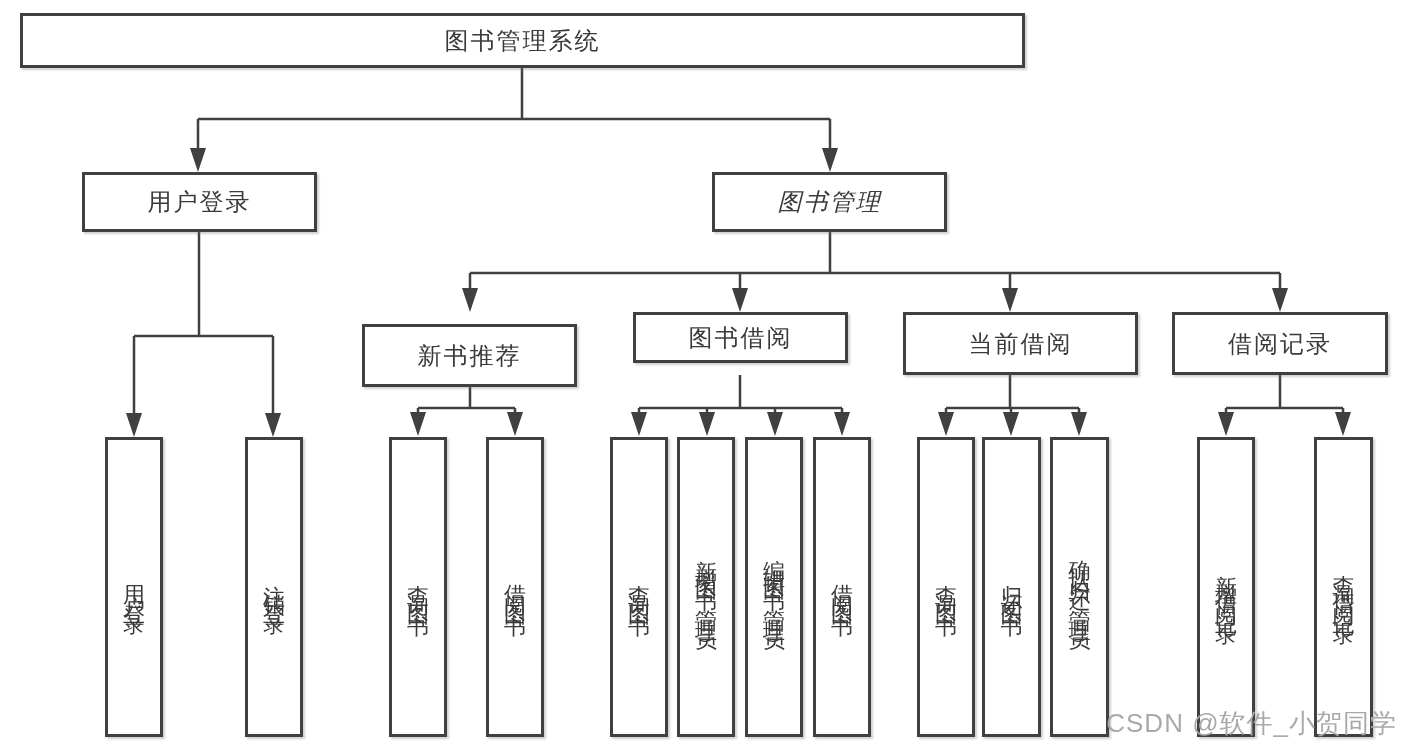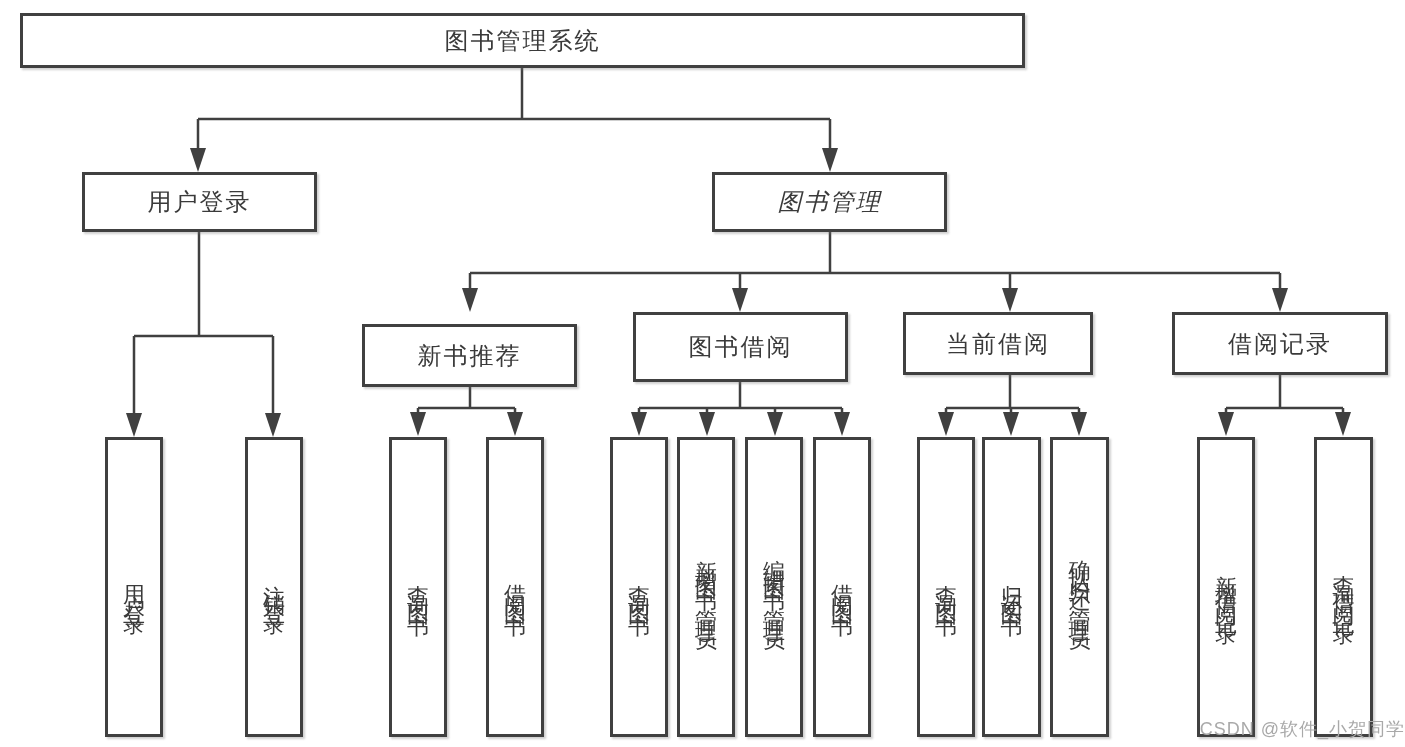--- a/index.html
+++ b/index.html
@@ -35,22 +35,22 @@
   .v-box .v-text{
     writing-mode:vertical-rl;
     text-orientation:mixed;
     font-size:22px;
     letter-spacing:10px;
     line-height:1;
     white-space:nowrap;
   }
   .watermark{
     position:absolute;
-    right:0;bottom:6px;
-    font-size:18px;
+    right:8px;bottom:6px;
+    font-size:26px;
     color:var(--wm);
     letter-spacing:1px;
     z-index:3;
     white-space:nowrap;
   }
 </style>
 </head>
 <body>
 
 <div id="canvas">
@@ -86,22 +86,22 @@
         <polygon points="1335,412 1351,412 1343,436"></polygon>
       </g>
   </svg>
 
   <div class="box h-box" style="left:20px;top:13px;width:1005px;height:55px;">图书管理系统</div>
 
   <div class="box h-box" style="left:82px;top:172px;width:235px;height:60px;">用户登录</div>
   <div class="box h-box" style="left:712px;top:172px;width:235px;height:60px;font-style:italic;">图书管理</div>
 
   <div class="box h-box" style="left:362px;top:324px;width:215px;height:63px;">新书推荐</div>
-  <div class="box h-box" style="left:633px;top:312px;width:215px;height:70px;">图书借阅</div>
-  <div class="box h-box" style="left:903px;top:312px;width:190px;height:63px;">当前借阅</div>
+  <div class="box h-box" style="left:633px;top:312px;width:215px;height:51px;">图书借阅</div>
+  <div class="box h-box" style="left:903px;top:312px;width:235px;height:63px;">当前借阅</div>
   <div class="box h-box" style="left:1172px;top:312px;width:216px;height:63px;">借阅记录</div>
 
   <div class="box v-box" style="left:105px;top:437px;width:58px;height:300px;">
     <span class="v-text">用户登录</span>
   </div>
   <div class="box v-box" style="left:245px;top:437px;width:58px;height:300px;">
     <span class="v-text">注销登录</span>
   </div>
 
   <div class="box v-box" style="left:389px;top:437px;width:58px;height:300px;">

